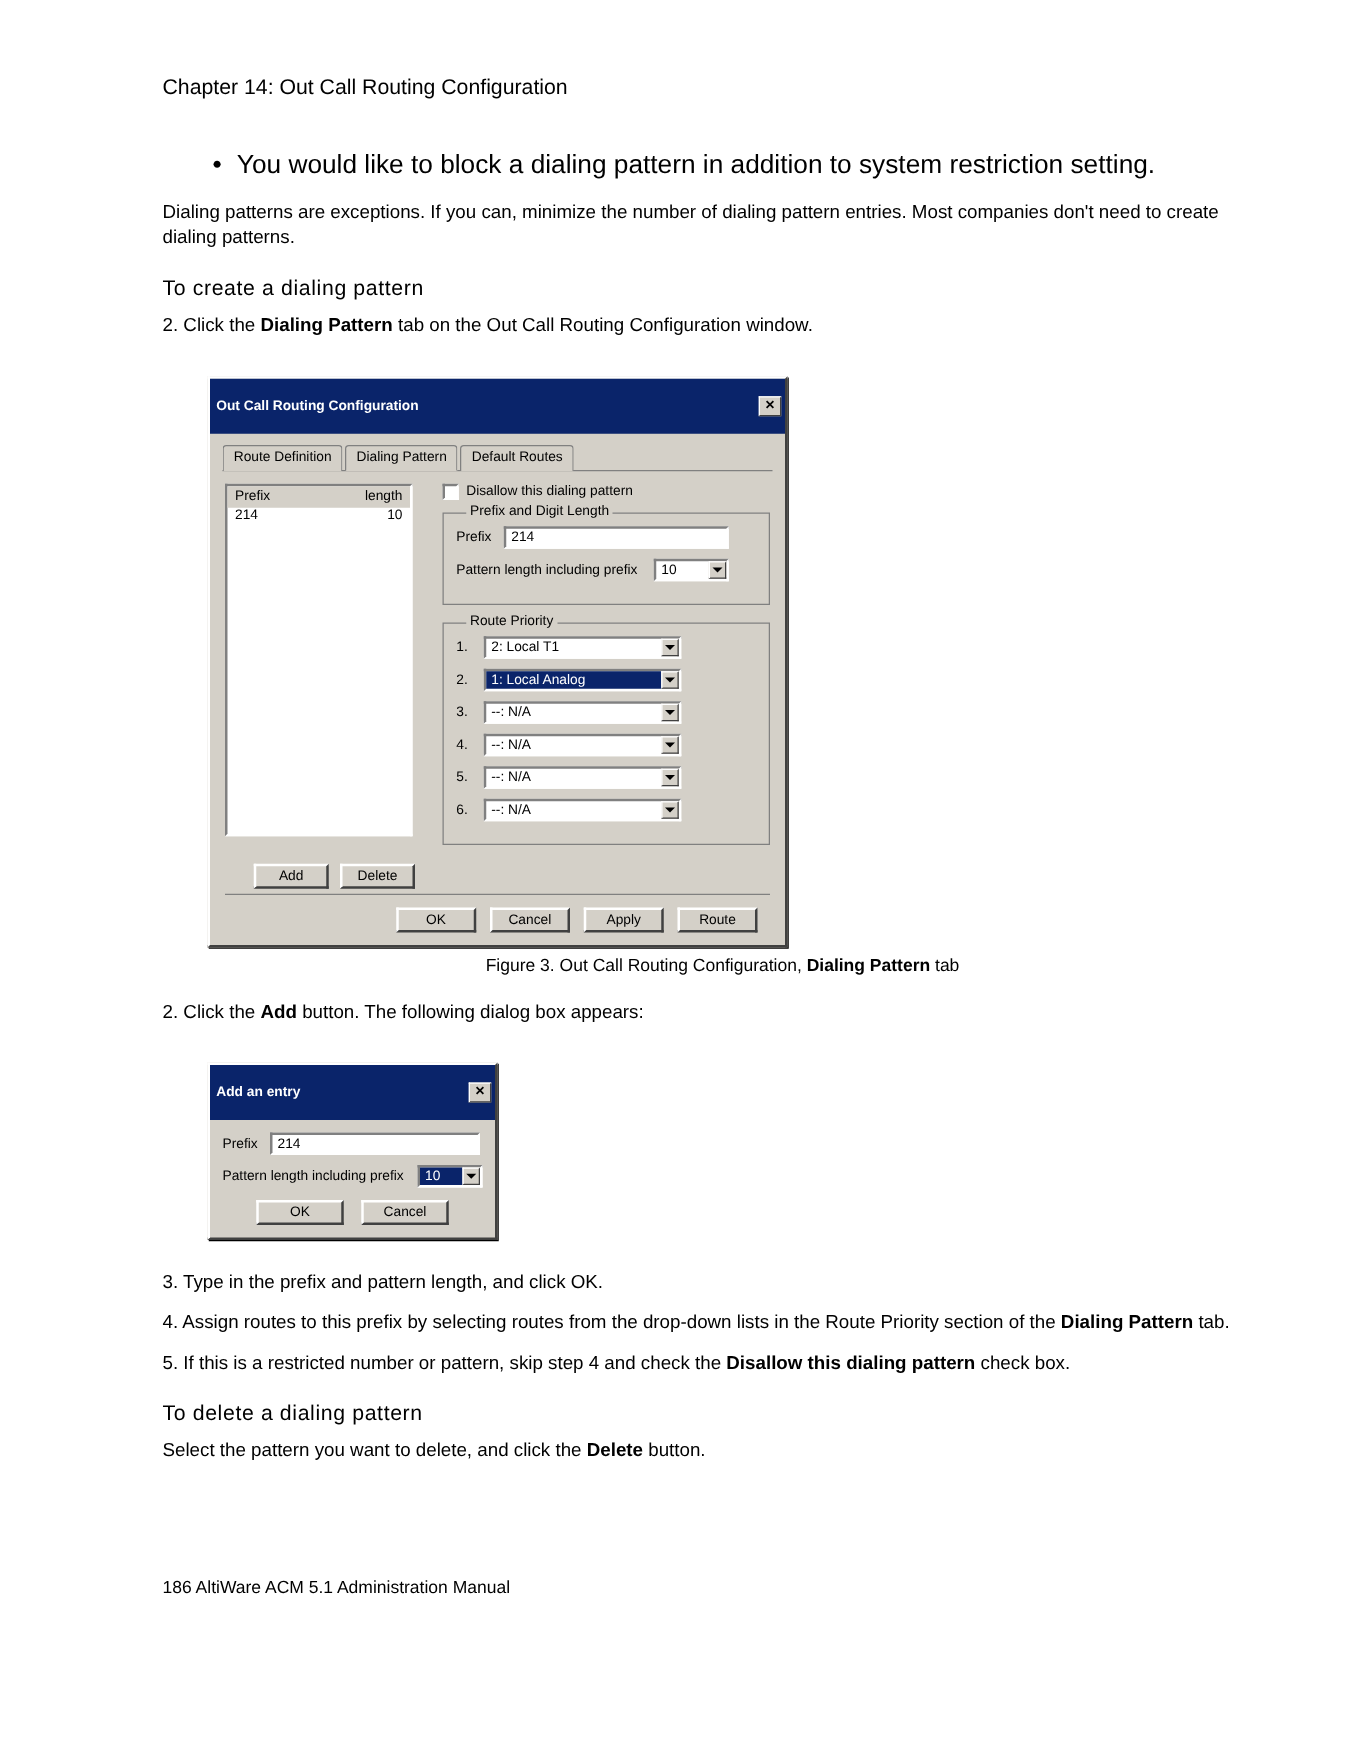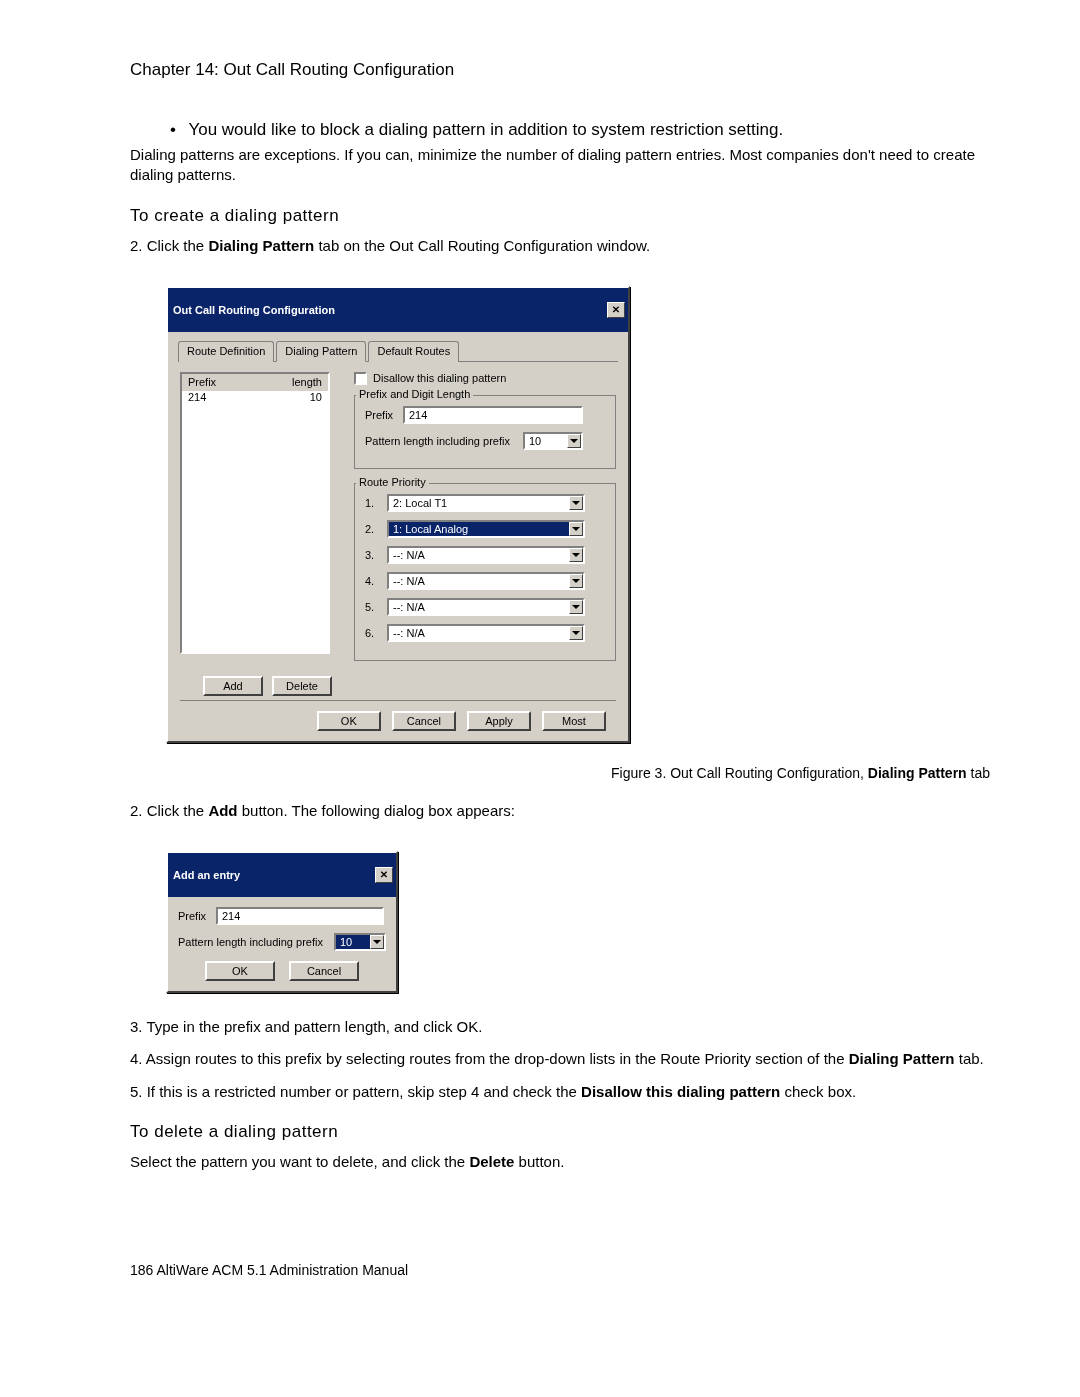--- a/index.html
+++ b/index.html
@@ -10,23 +10,23 @@
     width: 1080px;
   }
   .page {
     padding: 60px 90px 40px 130px;
   }
   .chapter-line {
     font-size: 17px;
     margin-bottom: 40px;
   }
   .bullet-line {
-    font-size: 17px;
+    font-size: 21px;
     margin-left: 40px;
-    margin-bottom: 5px;
+    margin-bottom: 16px;
   }
   .bullet-dot {
     display: inline-block;
     width: 14px;
   }
   .body-text {
     font-size: 15px;
     line-height: 1.35;
     margin-bottom: 12px;
   }
@@ -137,21 +137,21 @@
   .left-col-btns .btn { margin-left: 6px; }
   .group-box {
     border: 1px solid #808080;
     padding: 10px 10px 10px 10px;
     position: relative;
     margin-bottom: 14px;
   }
   .group-label {
     position: absolute;
     top: -8px;
-    left: 1px;
+    left: 18px;
     background: #d4d0c8;
     padding: 0 3px;
     font-size: 11px;
   }
   .chk-row { display: flex; align-items: center; gap: 6px; margin-bottom: 10px; font-size: 11px; }
   .checkbox {
     width: 13px; height: 13px;
     background: #fff;
     border: 2px solid;
     border-color: #808080 #fff #fff #808080;
@@ -175,21 +175,21 @@
     align-items: center;
   }
   .dropdown {
     display: flex;
     background: #fff;
     border: 2px solid;
     border-color: #808080 #fff #fff #808080;
     height: 18px;
     box-sizing: border-box;
     align-items: stretch;
-    width: 198px;
+    width: 158px;
   }
   .dropdown .dd-text {
     flex: 1;
     padding: 0 4px;
     display: flex;
     align-items: center;
     overflow: hidden;
     white-space: nowrap;
   }
   .dd-selected {
@@ -218,22 +218,22 @@
   .dlg-footer {
     border: 1px solid #808080;
     border-left: none; border-right: none; border-bottom: none;
     padding: 10px 10px 0 10px;
     margin: 0 6px;
     text-align: right;
   }
   .dlg-footer .btn { margin-left: 8px; width: 60px; }
   .figure-caption {
     font-size: 14px;
-    text-align: right;
-    margin: 16px 0 20px 36px;
+    text-align: center;
+    margin: 0 0 20px 36px;
   }
   .small-dlg { width: 228px; }
   .small-body { padding: 10px 10px 10px 10px; }
   .small-footer { display: flex; gap: 14px; justify-content: center; margin-top: 10px; }
   .small-footer .btn { width: 66px; }
   .footer-line {
     font-size: 14px;
     margin-top: 90px;
   }
 </style>
@@ -370,21 +370,21 @@
                 </div>
               </div>
           </div>
         </div>
       </div>
 
       <div class="dlg-footer">
         <span class="btn">OK</span>
         <span class="btn">Cancel</span>
         <span class="btn">Apply</span>
-        <span class="btn">Most</span>
+        <span class="btn">Route</span>
       </div>
     </div>
   </div>
 
   <div class="figure-caption">
     <span>Figure 3.   Out Call Routing Configuration, </span><b>Dialing Pattern</b><span> tab</span>
   </div>
 
   <div class="num-list">
     <span>2.  Click the </span><b>Add</b><span> button. The following dialog box appears:</span>

